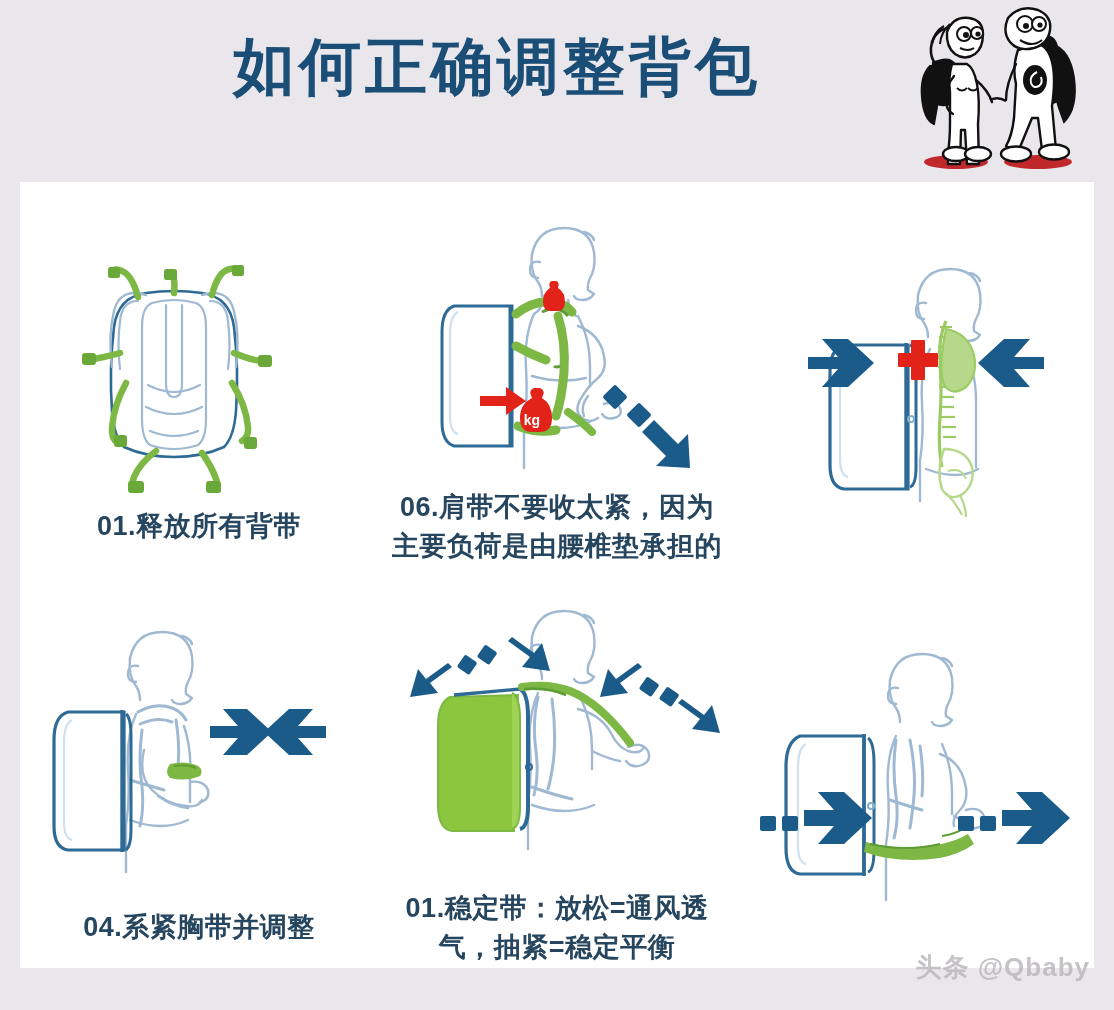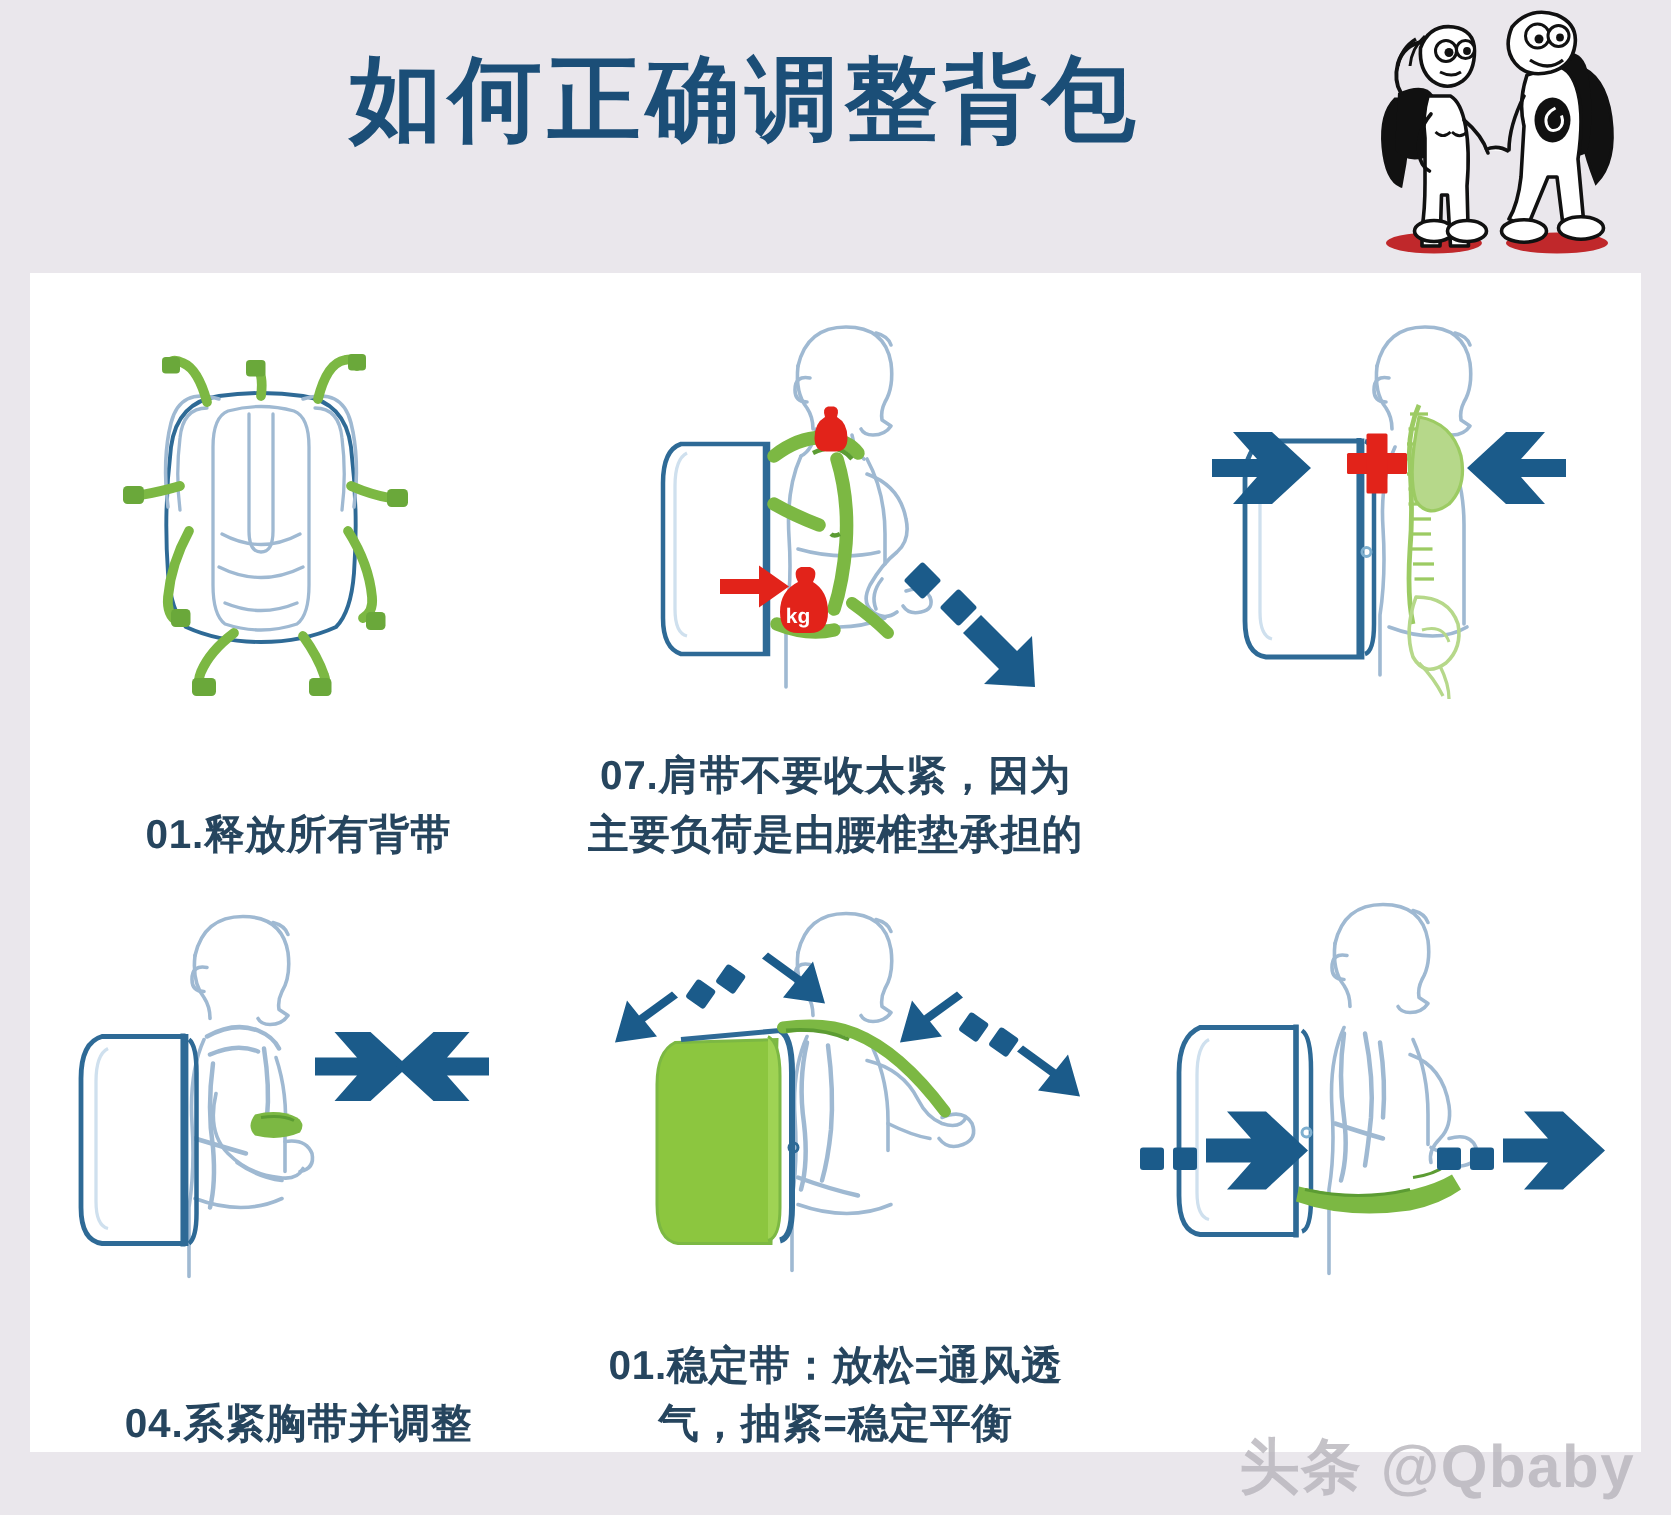--- a/index.html
+++ b/index.html
@@ -57,21 +57,21 @@
     width: 1074px; height: 786px;
     display: grid;
     grid-template-columns: 1fr 1fr 1fr;
     grid-template-rows: 1fr 1fr;
   }
   .panel {
     position: relative;
     display: flex;
     flex-direction: column;
     align-items: center;
-    justify-content: space-between;
+    justify-content: center;
     padding-top: 24px;
     box-sizing: border-box;
   }
   .panel-art {
     width: 330px;
     height: 268px;
     position: relative;
   }
   .panel-art svg { display: block; width: 100%; height: 100%; }
 
@@ -84,21 +84,21 @@
     font-weight: 700;
     line-height: 1.42;
     letter-spacing: 0.5px;
   }
   .panel.row2 .caption { margin-top: 20px; }
 
   .watermark {
     position: absolute;
     right: 24px;
     top: 950px;
-    font-size: 40px;
+    font-size: 26px;
     font-weight: 700;
     color: #b9b6bd;
     letter-spacing: 1px;
     opacity: .82;
   }
 </style>
 </head>
 <body>
 
 <div class="header">
@@ -275,21 +275,21 @@
             <path d="M88 180 l26 0 l0 -9 l20 14 l-20 14 l0 -9 l-26 0 z"></path>
           </g>
 
           <g fill="#1b5b8a">
             <rect x="214" y="172" width="18" height="18" rx="2" transform="rotate(45 223 181)"></rect>
             <rect x="238" y="190" width="18" height="18" rx="2" transform="rotate(45 247 199)"></rect>
             <path d="M262 204 l24 24 l10 -10 l2 34 l-34 -2 l10 -10 l-24 -24 z"></path>
           </g>
         </svg>
       </div>
-      <div class="caption">07.肩带不要收太紧，因为主要负荷是由腰椎垫承担的</div>
+      <div class="caption">06.肩带不要收太紧，因为主要负荷是由腰椎垫承担的</div>
     </div>
 
     <div class="panel">
       <div class="panel-art">
         <svg viewBox="0 0 330 268" xmlns="http://www.w3.org/2000/svg">
           <g fill="none" stroke="#9fb9d2" stroke-width="2.4" stroke-linecap="round" stroke-linejoin="round">
 
             <path d="M168 38 q6 -26 32 -26 q26 0 30 24 q2 16 -4 26 q-3 6 -2 12 l6 4 q-4 6 -12 6 q-6 0 -8 -4"></path>
             <path d="M168 38 q-2 18 6 28 q4 6 4 14"></path>
             <path d="M176 46 q-10 -2 -10 8 q0 8 8 8"></path>

